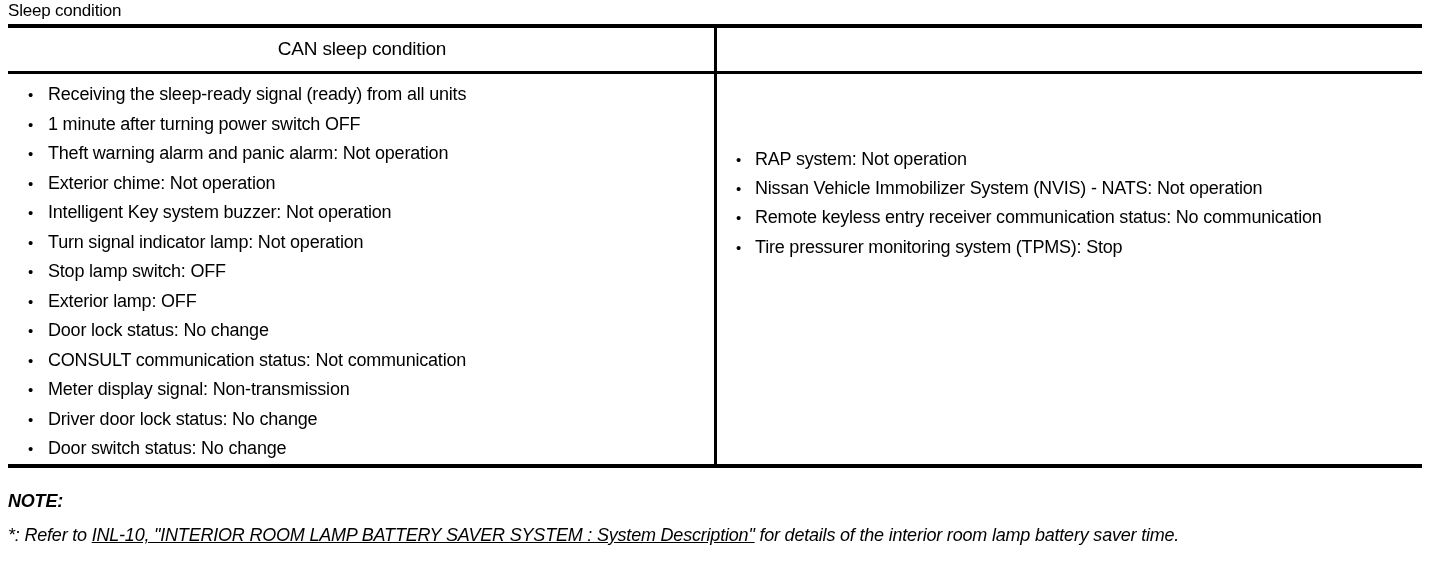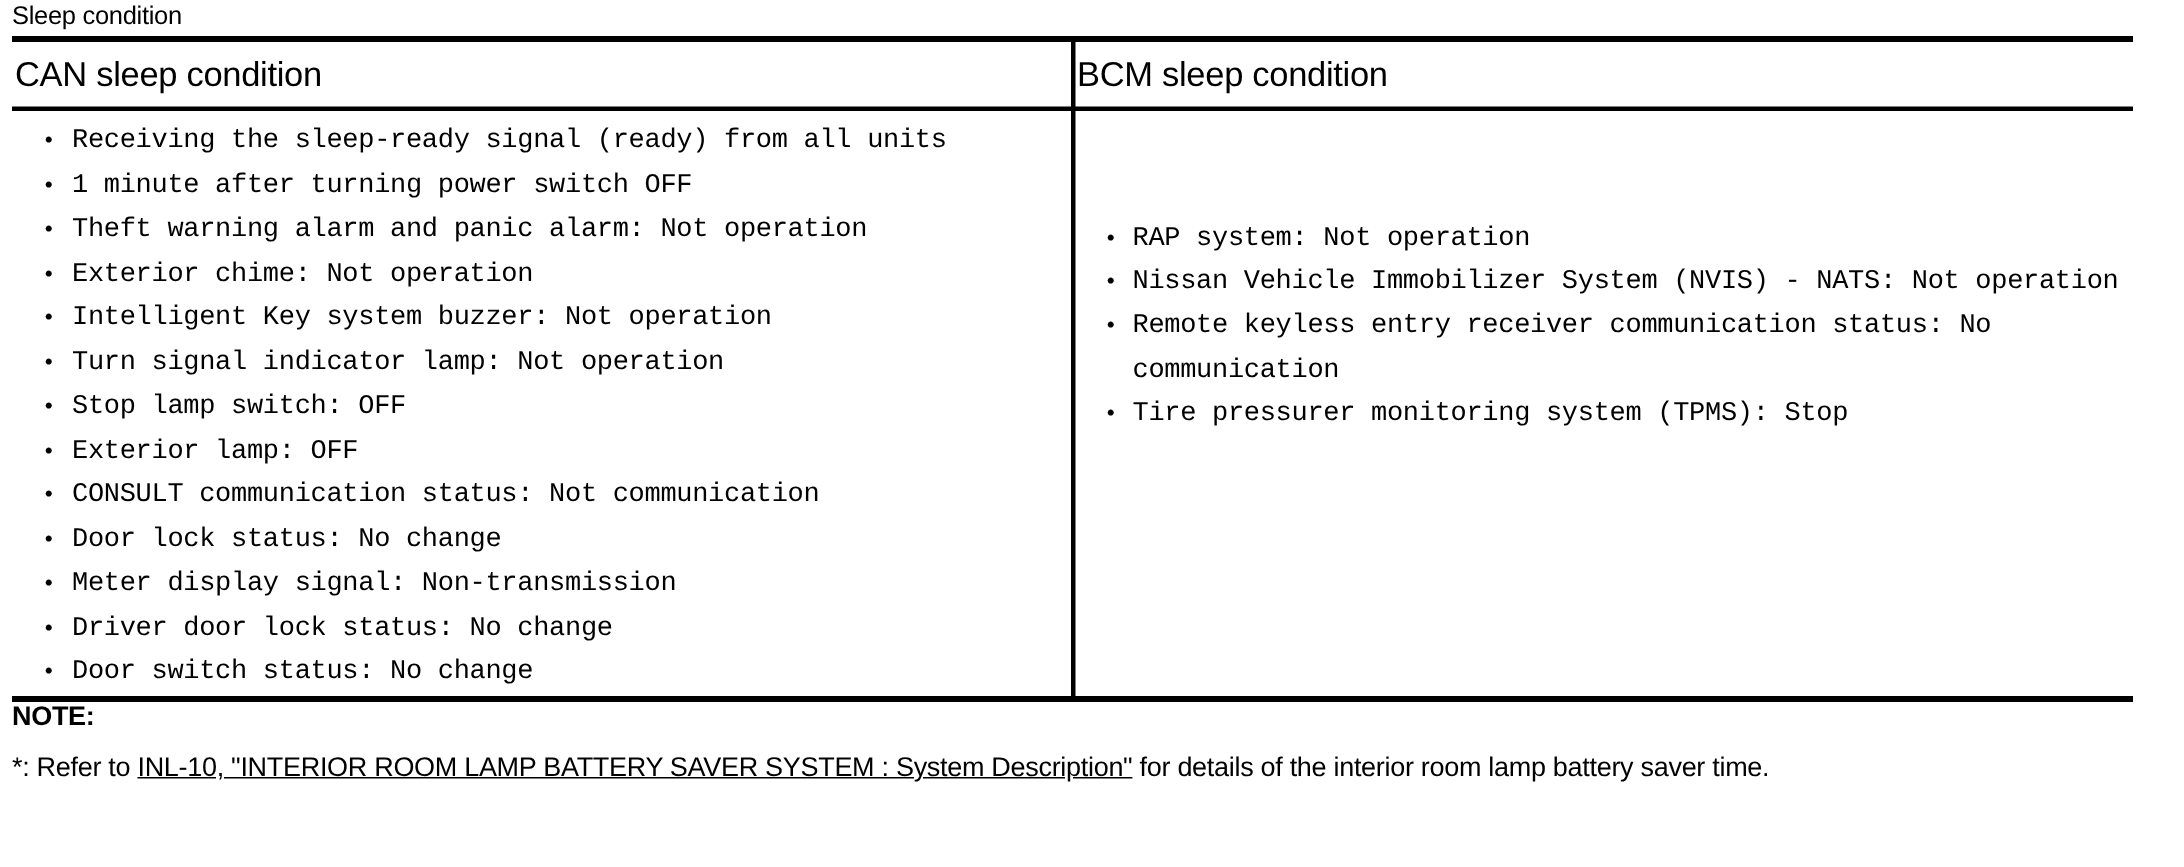--- a/index.html
+++ b/index.html
@@ -48,23 +48,23 @@
     top: 26px;
     width: 3px;
     height: 440px;
     background: #000000;
   }
 
   
   .col-head {
     position: absolute;
     top: 36px;
-    font-size: 23px;
+    font-size: 19px;
     line-height: 26px;
-    text-align: left;
+    text-align: center;
     letter-spacing: -0.2px;
   }
   .col-head.left  { left: 10px;  width: 704px; }
   .col-head.right { left: 718px; width: 704px; }
 
   
   .col-body {
     position: absolute;
     font-size: 18px;
     letter-spacing: -0.2px;
@@ -75,43 +75,43 @@
   ul.items {
     list-style: none;
     margin: 0;
     padding: 0;
   }
   ul.items > li {
     position: relative;
     padding-left: 26px;
     line-height: 29.5px;
     margin: 0;
-    font-family: Liberation Mono, monospace;
   }
   ul.items > li::before {
     content: "\2022";
     position: absolute;
     left: 6px;
     top: 0;
     font-size: 15px;
     line-height: 29.5px;
   }
   .col-body.right ul.items > li {
     padding-left: 25px;
     line-height: 29.2px;
   }
 
   
   .note {
     position: absolute;
     left: 8px;
-    top: 464px;
+    top: 488px;
     width: 1434px;
     font-size: 18px;
     letter-spacing: -0.2px;
+    font-style: italic;
   }
   .note-label {
     font-weight: bold;
     font-size: 18px;
     line-height: 27px;
   }
   .note-body {
     margin-top: 7px;
     line-height: 27px;
     width: 1432px;
@@ -126,34 +126,33 @@
 <div class="page">
 
   <div class="caption">Sleep condition</div>
 
   <div class="rule rule-top"></div>
   <div class="rule rule-header"></div>
   <div class="rule rule-bottom"></div>
   <div class="divider"></div>
 
   <div class="col-head left">CAN sleep condition</div>
-  <div class="col-head right">BCM sleep condition</div>
 
   <div class="col-body left">
     <ul class="items">
       <li>Receiving the sleep-ready signal (ready) from all units</li>
       <li>1 minute after turning power switch OFF</li>
       <li>Theft warning alarm and panic alarm: Not operation</li>
       <li>Exterior chime: Not operation</li>
       <li>Intelligent Key system buzzer: Not operation</li>
       <li>Turn signal indicator lamp: Not operation</li>
       <li>Stop lamp switch: OFF</li>
       <li>Exterior lamp: OFF</li>
+      <li>Door lock status: No change</li>
       <li>CONSULT communication status: Not communication</li>
-      <li>Door lock status: No change</li>
       <li>Meter display signal: Non-transmission</li>
       <li>Driver door lock status: No change</li>
       <li>Door switch status: No change</li>
     </ul>
   </div>
 
   <div class="col-body right">
     <ul class="items">
       <li>RAP system: Not operation</li>
       <li>Nissan Vehicle Immobilizer System (NVIS) - NATS: Not operation</li>

